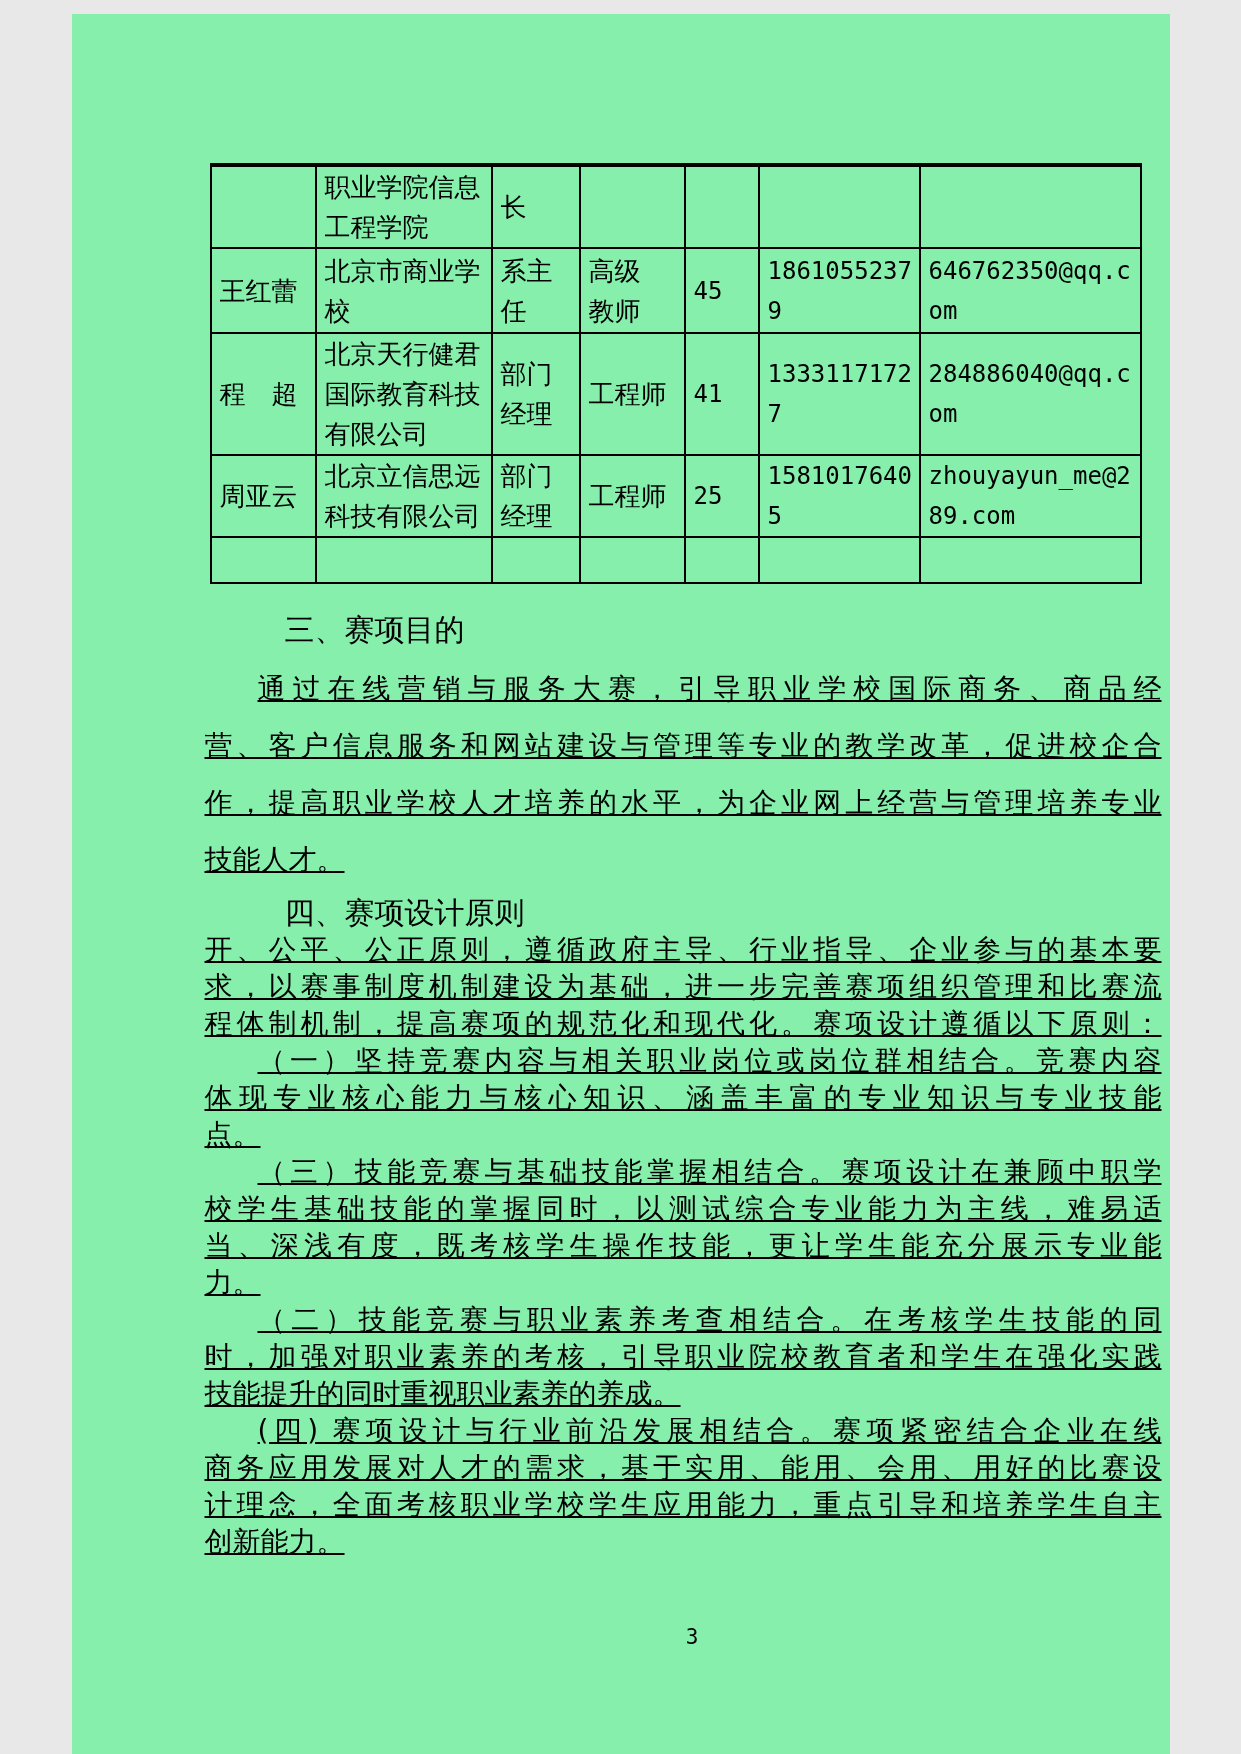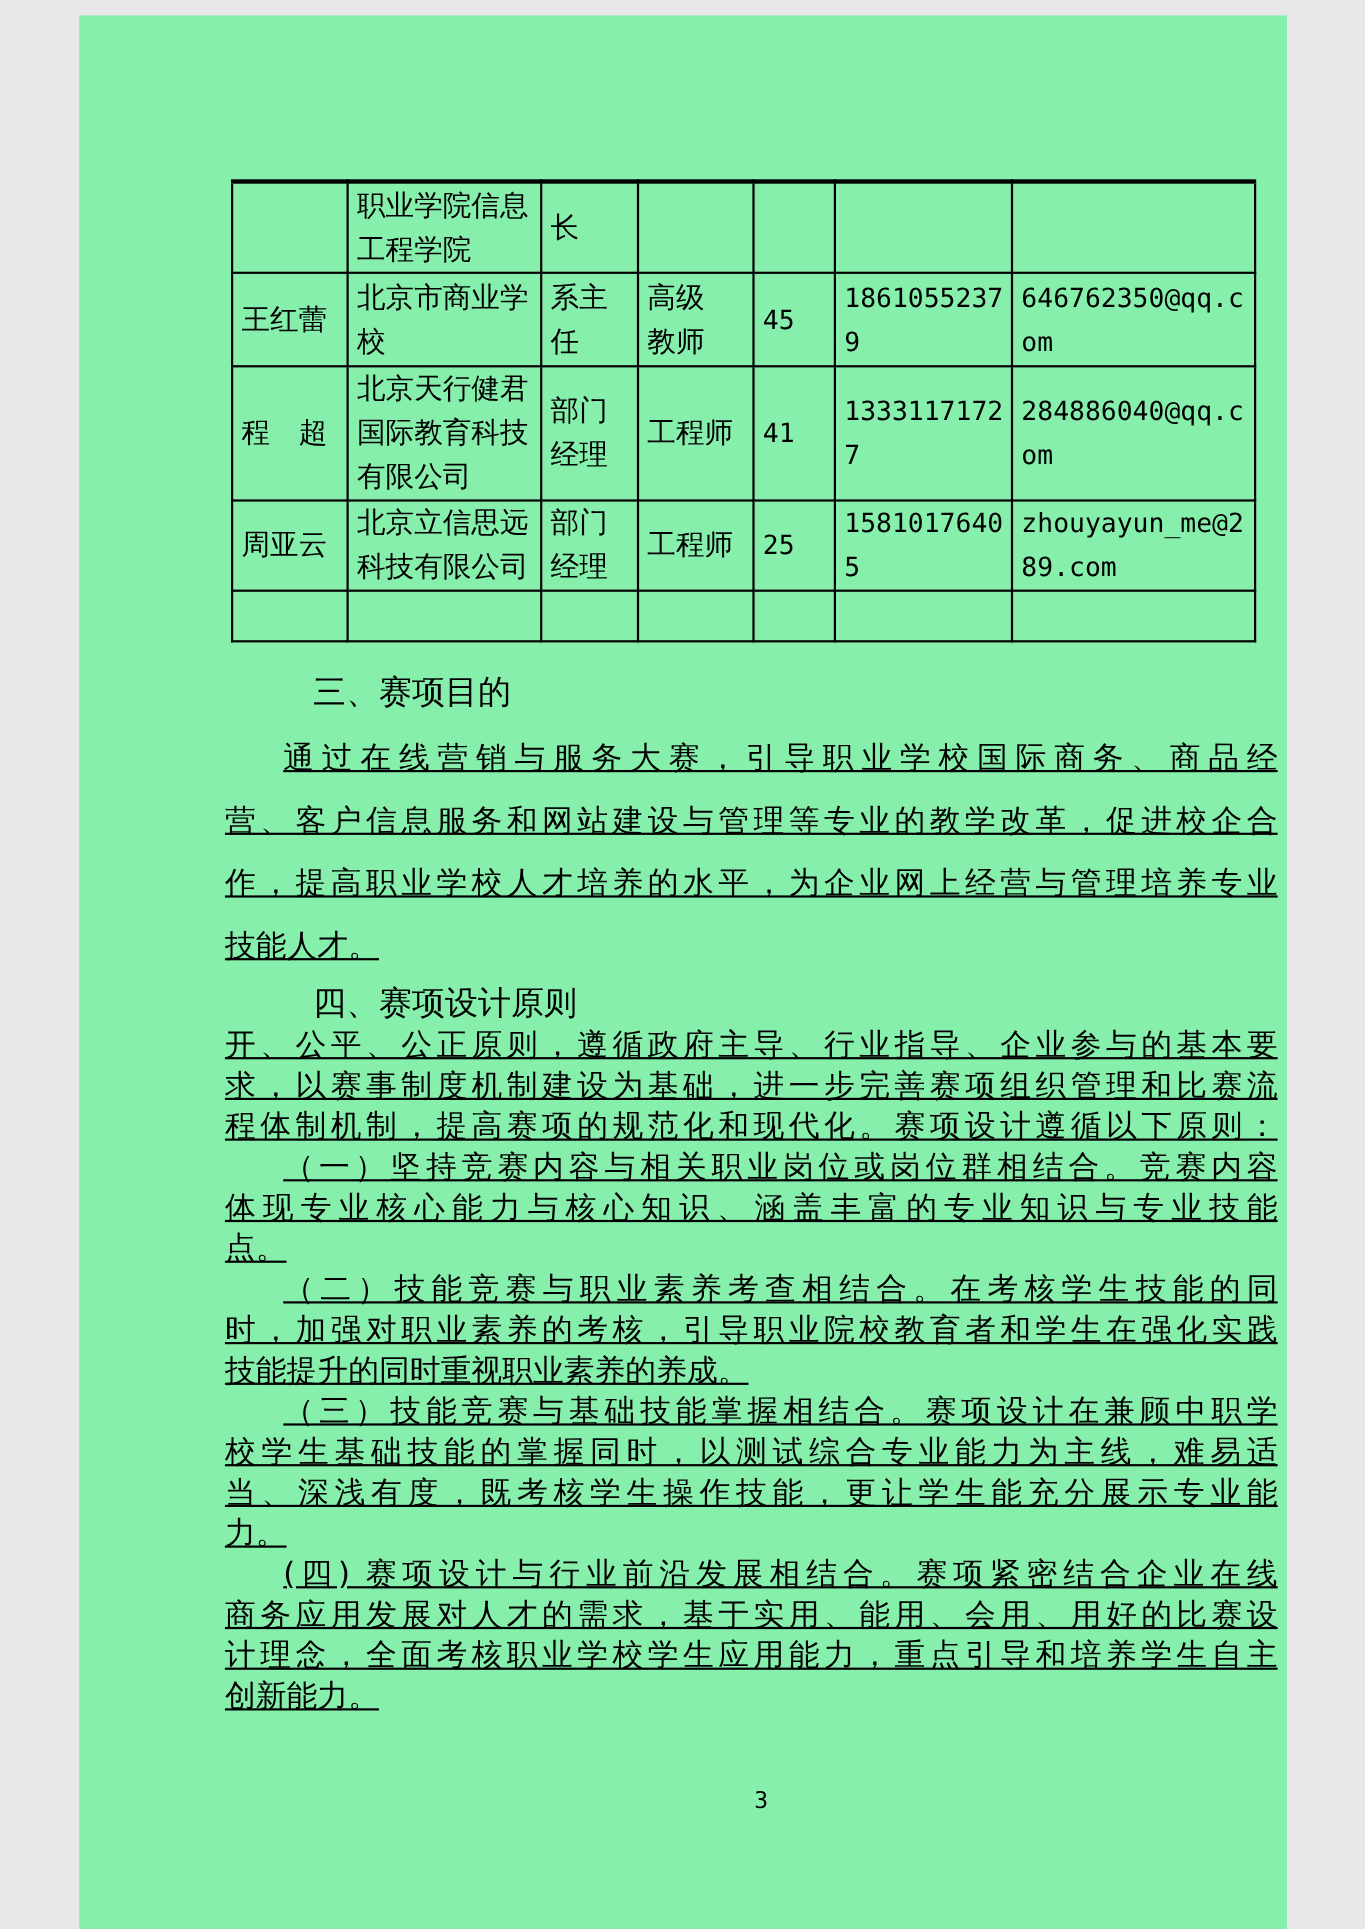--- a/index.html
+++ b/index.html
@@ -156,30 +156,30 @@
       <div class="tline jl">程体制机制，提高赛项的规范化和现代化。赛项设计遵循以下原则：</div>
     </div>
 
     <div class="s4para">
       <div class="tline first jl">（一）坚持竞赛内容与相关职业岗位或岗位群相结合。竞赛内容</div>
       <div class="tline jl">体现专业核心能力与核心知识、涵盖丰富的专业知识与专业技能</div>
       <div class="tline ll">点。</div>
     </div>
 
     <div class="s4para">
-      <div class="tline first jl">（二）技能竞赛与职业素养考查相结合。在考核学生技能的同</div>
-      <div class="tline jl">时，加强对职业素养的考核，引导职业院校教育者和学生在强化实践</div>
-      <div class="tline ll">技能提升的同时重视职业素养的养成。</div>
-    </div>
-
-    <div class="s4para">
       <div class="tline first jl">（三）技能竞赛与基础技能掌握相结合。赛项设计在兼顾中职学</div>
       <div class="tline jl">校学生基础技能的掌握同时，以测试综合专业能力为主线，难易适</div>
       <div class="tline jl">当、深浅有度，既考核学生操作技能，更让学生能充分展示专业能</div>
       <div class="tline ll">力。</div>
+    </div>
+
+    <div class="s4para">
+      <div class="tline first jl">（二）技能竞赛与职业素养考查相结合。在考核学生技能的同</div>
+      <div class="tline jl">时，加强对职业素养的考核，引导职业院校教育者和学生在强化实践</div>
+      <div class="tline ll">技能提升的同时重视职业素养的养成。</div>
     </div>
 
     <div class="s4para">
       <div class="tline first jl">(四) 赛项设计与行业前沿发展相结合。赛项紧密结合企业在线</div>
       <div class="tline jl">商务应用发展对人才的需求，基于实用、能用、会用、用好的比赛设</div>
       <div class="tline jl">计理念，全面考核职业学校学生应用能力，重点引导和培养学生自主</div>
       <div class="tline ll">创新能力。</div>
     </div>
 
   </div>

